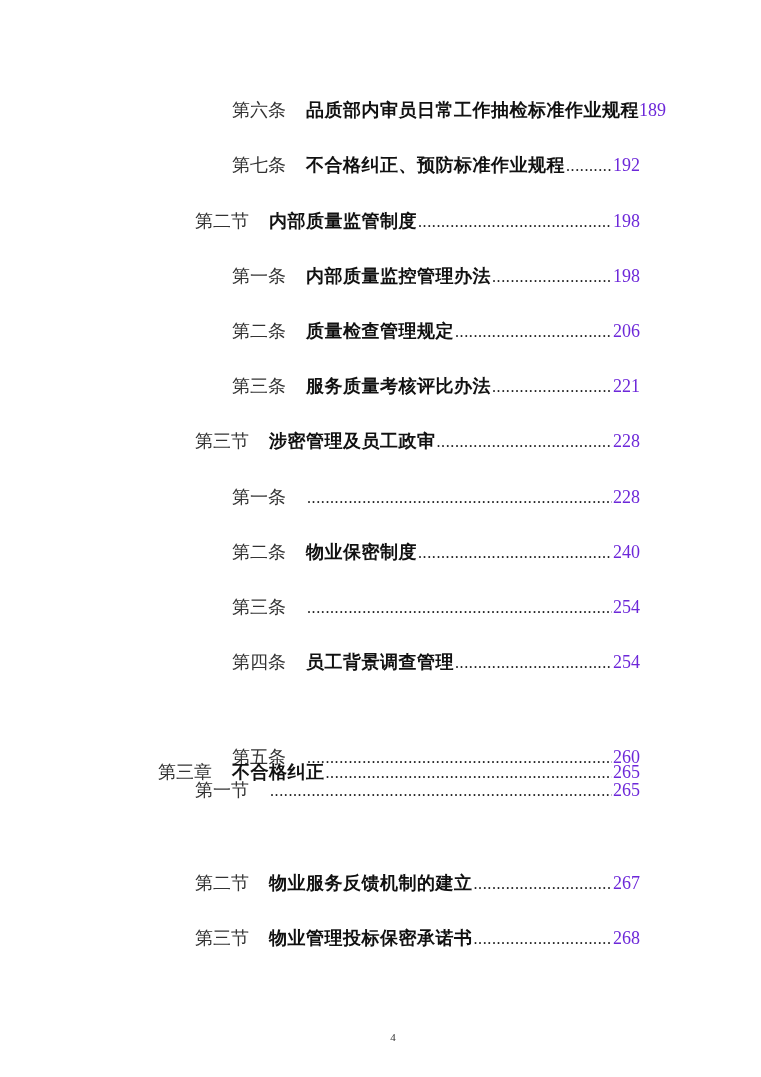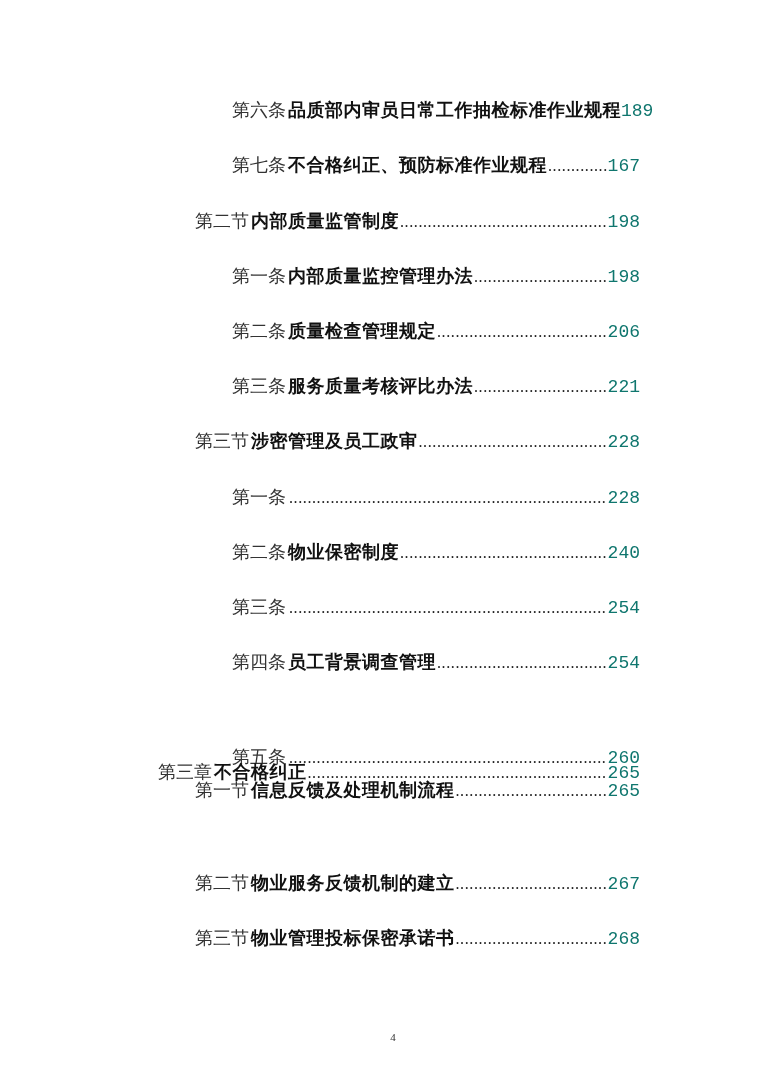--- a/index.html
+++ b/index.html
@@ -9,50 +9,50 @@
   }
   .toc { position: absolute; left: 0; top: 0; width: 761px; }
   .row {
     position: absolute; display: flex; align-items: baseline;
     right: 121px; height: 26px; font-size: 18px; line-height: 26px;
     white-space: nowrap;
   }
   .row.lvl1 { left: 158px; }
   .row.lvl2 { left: 195px; }
   .row.lvl3 { left: 232px; }
-  .label { font-weight: normal; color: #333; letter-spacing: 0px; margin-right: 2px; }
+  .label { font-weight: normal; color: #333; letter-spacing: 0px; margin-right: 20px; }
   .title { font-weight: bold; color: #111; letter-spacing: 0.5px; }
   .leader {
     flex: 1 1 auto; overflow: hidden; color: #222; margin: 0 1px;
     font-size: 16px; letter-spacing: 0.6px;
   }
   .leader::before { content: "................................................................................................................................"; }
   .leader.none { flex: 0 0 0; margin: 0; }
   .leader.none::before { content: ""; }
-  .page { font-weight: normal; color: #0f766e; font-family: Liberation Mono, monospace; }
+  .page { font-weight: normal; color: #6d28d9; }
   .page-number {
     position: absolute; top: 1031px; left: 0; width: 786px; text-align: center;
     font-size: 11px; color: #333;
   }
 </style>
 </head>
 <body>
 
 <div class="toc">
   <div class="row lvl3" style="top:97px">
     <span class="label">第六条</span>
     <span class="title">品质部内审员日常工作抽检标准作业规程</span>
     <span class="leader none"></span>
     <span class="page">189</span>
   </div>
   <div class="row lvl3" style="top:152px">
     <span class="label">第七条</span>
     <span class="title">不合格纠正、预防标准作业规程</span>
     <span class="leader"></span>
-    <span class="page">167</span>
+    <span class="page">192</span>
   </div>
   <div class="row lvl2" style="top:208px">
     <span class="label">第二节</span>
     <span class="title">内部质量监管制度</span>
     <span class="leader"></span>
     <span class="page">198</span>
   </div>
   <div class="row lvl3" style="top:263px">
     <span class="label">第一条</span>
     <span class="title">内部质量监控管理办法</span>
@@ -105,21 +105,20 @@
     <span class="page">260</span>
   </div>
   <div class="row lvl1" style="top:759px">
     <span class="label">第三章</span>
     <span class="title">不合格纠正</span>
     <span class="leader"></span>
     <span class="page">265</span>
   </div>
   <div class="row lvl2" style="top:777px">
     <span class="label">第一节</span>
-    <span class="title">信息反馈及处理机制流程</span>
     <span class="leader"></span>
     <span class="page">265</span>
   </div>
   <div class="row lvl2" style="top:870px">
     <span class="label">第二节</span>
     <span class="title">物业服务反馈机制的建立</span>
     <span class="leader"></span>
     <span class="page">267</span>
   </div>
   <div class="row lvl2" style="top:925px">

